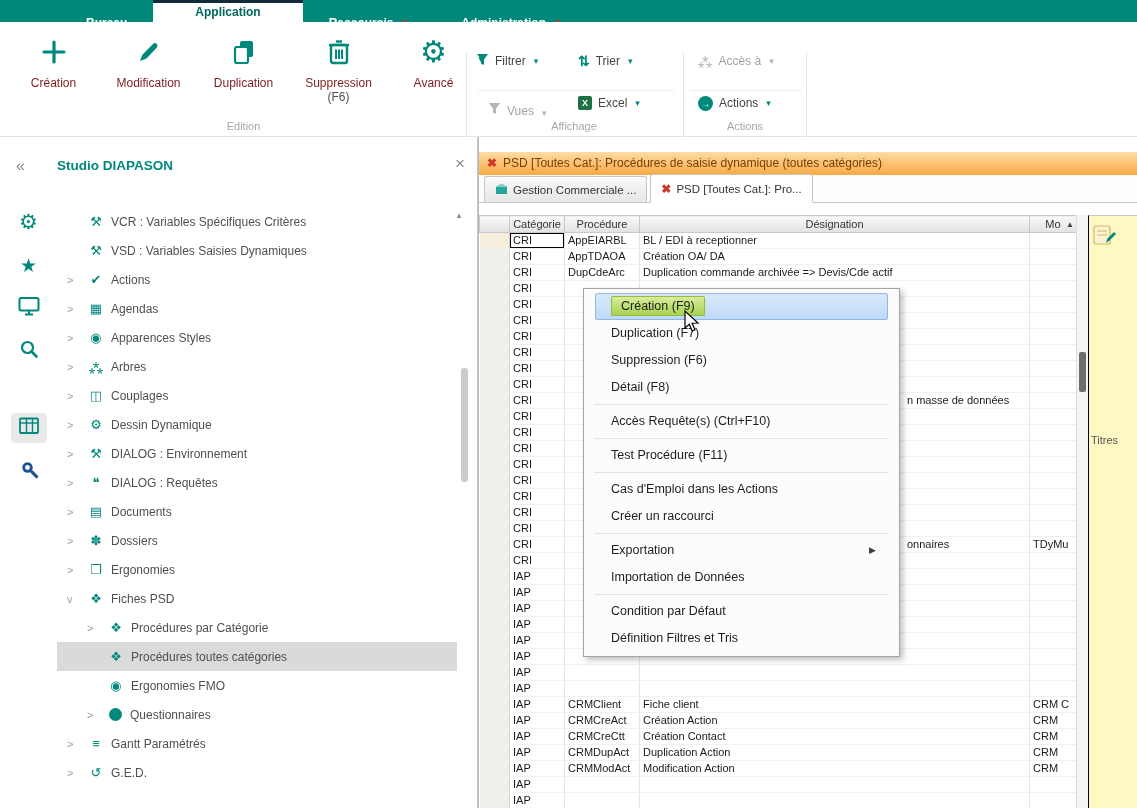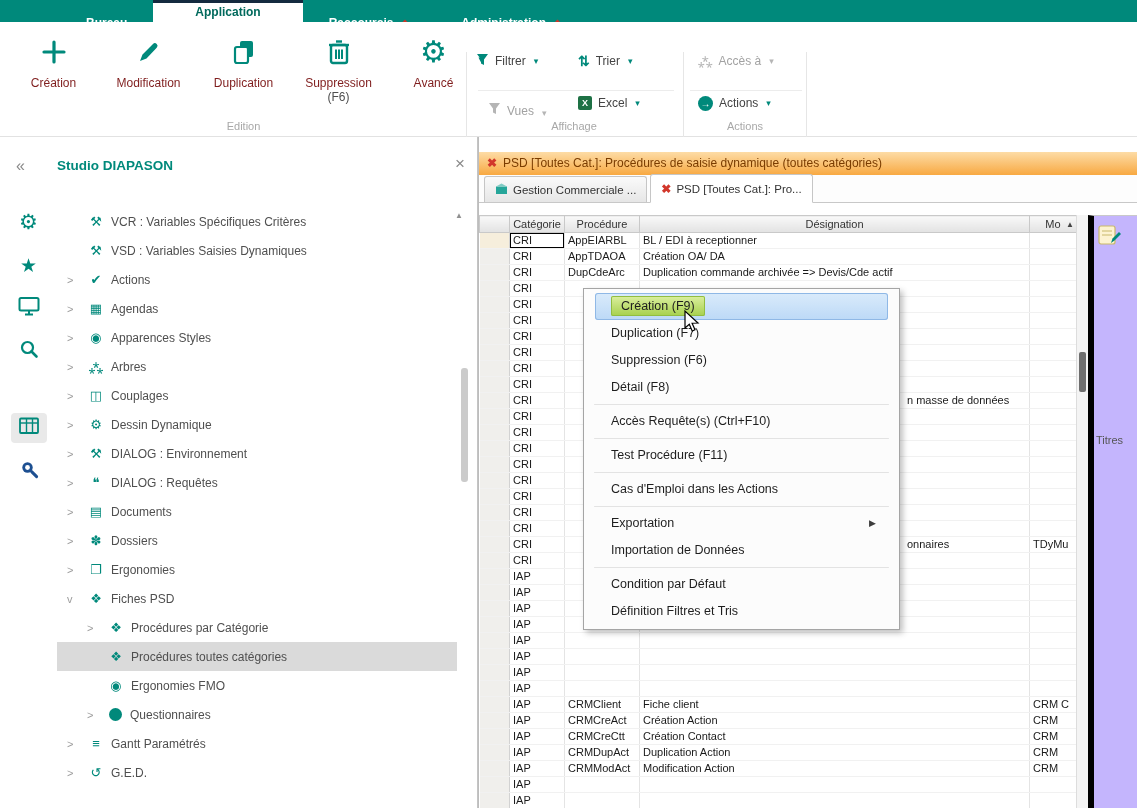--- a/index.html
+++ b/index.html
@@ -61,21 +61,21 @@
   table.dg{border-collapse:collapse;table-layout:fixed;width:597px;font-size:11px;}
   .dg th{height:16px;background:linear-gradient(#F9F9F9,#E2E2E2);border:1px solid #C9C9C9;font-weight:normal;color:#333;padding:0;position:relative;white-space:nowrap;overflow:hidden;}
   .dg td{height:15px;line-height:15px;border-right:1px solid #E4E4E4;border-bottom:1px solid #F1F1F1;padding:0 3px;white-space:nowrap;overflow:hidden;color:#1A1A1A;}
   .dg .c-sel{background:#F0EFEC;border-right:1px solid #D2D2D2;}
   .gr.first .c-sel{background:#F6EEDC;}
   .gr.first .c-cat{box-shadow:inset 0 0 0 1px #000;}
   .gr.peek .c-des{padding-left:267px;}
   .sortmark{position:absolute;right:2px;top:4px;font-size:8px;color:#444;}
   .vscroll{position:absolute;left:597px;top:78px;width:12px;bottom:0;background:#F4F4F4;border-left:1px solid #DDD;box-sizing:border-box;}
   .vthumb{position:absolute;left:2px;right:2px;top:137px;height:40px;background:#6E6E6E;border-radius:2px;}
-  .dpanel{position:absolute;left:609px;top:78px;right:0;bottom:0;background:#c4b5fd;border-left:6px solid #000000;border-top:1px solid #C9C9C9;box-sizing:border-box;}
+  .dpanel{position:absolute;left:609px;top:78px;right:0;bottom:0;background:#fef9c3;border-left:1px solid #000000;border-top:1px solid #C9C9C9;box-sizing:border-box;}
   .dpanel .plabel{position:absolute;left:2px;top:218px;font-size:11px;color:#555;}
   .dpanel .picon{position:absolute;left:4px;top:7px;}
   
   .cmenu{position:absolute;left:583px;top:288px;width:317px;background:#FCFCFC;border:1px solid #A5A5A5;box-shadow:3px 3px 6px rgba(0,0,0,0.25);padding:4px 2px;box-sizing:border-box;z-index:50;}
   .mi{height:27px;line-height:27px;padding-left:16px;font-size:12.5px;color:#1E1E1E;position:relative;border-radius:3px;margin:0 9px;white-space:nowrap;}
   .mi.sep{height:1px;background:#E3E3E3;margin:3px 8px;padding:0;}
   .mi.sel{background:linear-gradient(#DAEBFB,#BCD9F7);box-shadow:inset 0 0 0 1px #8FB8E6;}
   .mi.sel .ml{background:linear-gradient(#DBEF9F,#A6D04D);box-shadow:inset 0 0 0 1px #92BD40;border-radius:2px;padding:3px 10px;}
   .mi .marrow{position:absolute;right:12px;top:0;font-size:9px;color:#3C3C3C;}
   
@@ -678,20 +678,24 @@
         <span class="marrow"></span>
       </div>
       <div class="mi sep">
         <span class="ml"></span>
         <span class="marrow"></span>
       </div>
       <div class="mi">
         <span class="ml">Cas d'Emploi dans les Actions</span>
         <span class="marrow"></span>
       </div>
+      <div class="mi">
+        <span class="ml">Créer un raccourci</span>
+        <span class="marrow"></span>
+      </div>
       <div class="mi sep">
         <span class="ml"></span>
         <span class="marrow"></span>
       </div>
       <div class="mi">
         <span class="ml">Exportation</span>
         <span class="marrow">▶</span>
       </div>
       <div class="mi">
         <span class="ml">Importation de Données</span>

